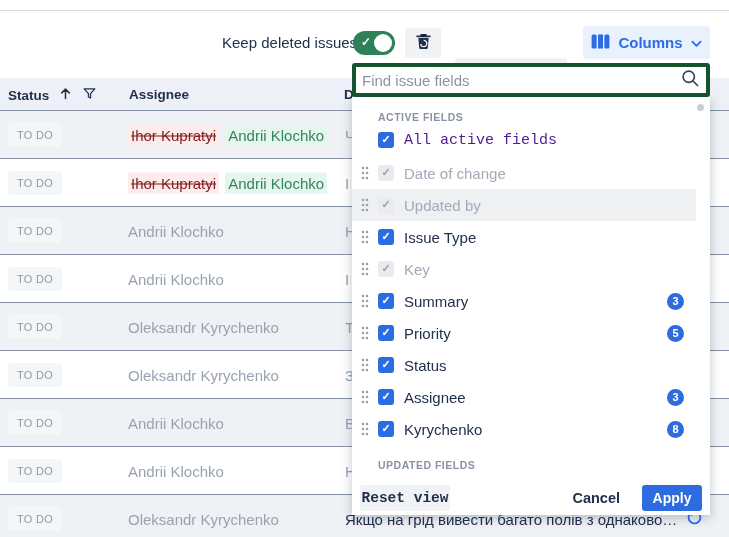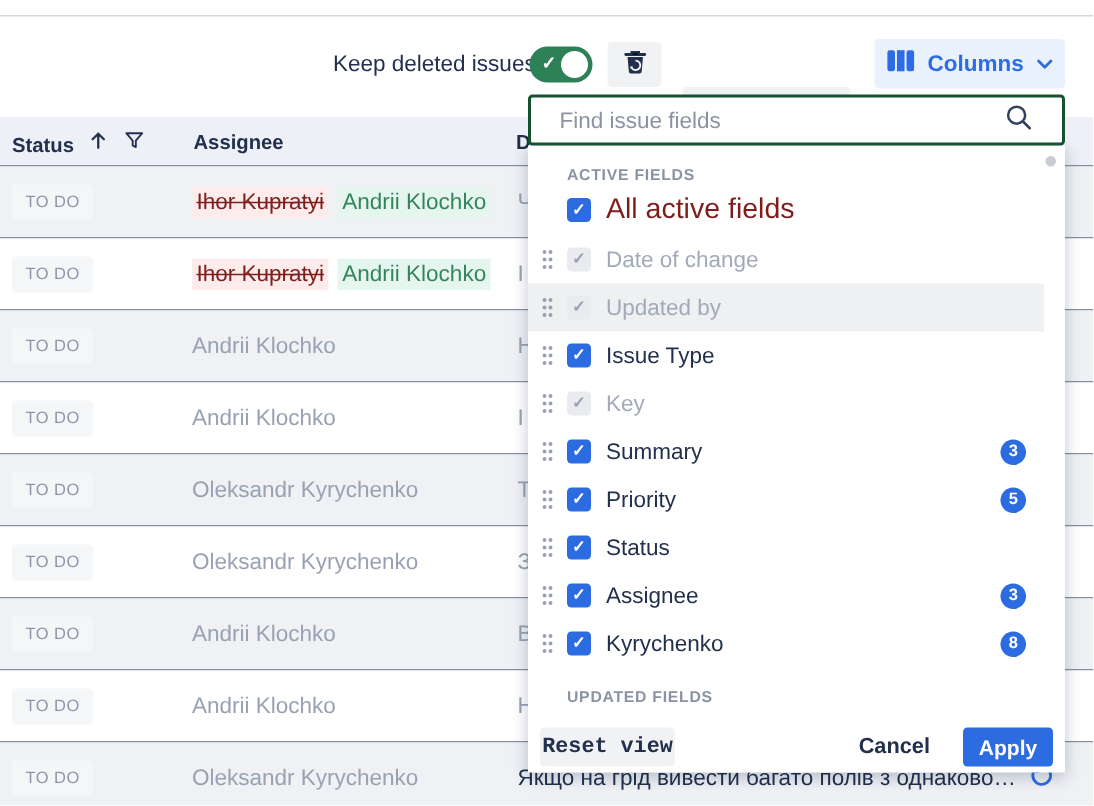--- a/index.html
+++ b/index.html
@@ -39,30 +39,30 @@
   .assg{ position:absolute; left:128px; top:50%; transform:translateY(-50%);
          font-size:15px; color:#99a2b2; white-space:nowrap; }
   .assg .old{ color:#7f1d1d; background:#fdeceb; text-decoration:line-through; padding:2px 3px; }
   .assg .new{ color:#35855c; background:#e4f6ed; padding:2px 3px; margin-left:2px; }
   .descletter{ position:absolute; left:345px; top:50%; transform:translateY(-50%);
                font-size:15px; color:#99a2b2; white-space:nowrap; }
   .desc-dark{ color:#22304d; display:flex; align-items:center; gap:8px; }
 
   
   .dd-search{ position:absolute; left:352px; top:63px; width:358px; height:34px; background:#fff;
-              border:2px solid #14532d; border-radius:3px; display:flex; align-items:center;
-              padding:0 19px; z-index:20; }
+              border:4px solid #14532d; border-radius:3px; display:flex; align-items:center;
+              padding:0 6px; z-index:20; }
   .dd-search input{ flex:1; border:none; outline:none; font-family:inherit; font-size:15px; color:#22304d; }
   .dd-search input::placeholder{ color:#8b93a3; }
   .dd-panel{ position:absolute; left:352px; top:97px; width:358px; height:418px; background:#fff;
              box-shadow:0 3px 10px rgba(9,30,66,.25); z-index:19; overflow:hidden; }
   .scroll-dot{ position:absolute; right:6px; top:7px; width:7px; height:7px; border-radius:50%; background:#c9ccd2; }
   .sec-label{ margin:14px 0 0 26px; font-size:10.5px; font-weight:bold; letter-spacing:.5px; color:#8a93a4; }
   .allactive{ height:34px; display:flex; align-items:center; gap:10px; padding-left:26px; cursor:pointer; }
-  .allactive .flabel{ font-size:19px; color:#7f1d1d; }
+  .allactive .flabel{ font-size:15px; color:#4c1d95;font-family:Liberation Mono, monospace; }
   .frow{ position:relative; height:32px; display:flex; align-items:center; cursor:pointer; }
   .frow .handle{ position:absolute; left:9px; top:9px; }
   .frow .cbx{ position:absolute; left:26px; }
   .frow .flabel{ margin-left:52px; font-size:15px; color:#22304d; }
   .frow.disabled .flabel{ color:#a2aab8; }
   .frow.hl::before{ content:""; position:absolute; left:0; top:0; bottom:0; right:14px; background:#eef0f2; }
   .frow>*{ position:relative; }
   .cbx{ width:16px; height:16px; border-radius:3px; background:#2c6ce0; position:relative; }
   .cbx::after{ content:"✓"; position:absolute; left:50%; top:50%; transform:translate(-50%,-52%);
                color:#fff; font-size:11px; font-weight:bold; }

